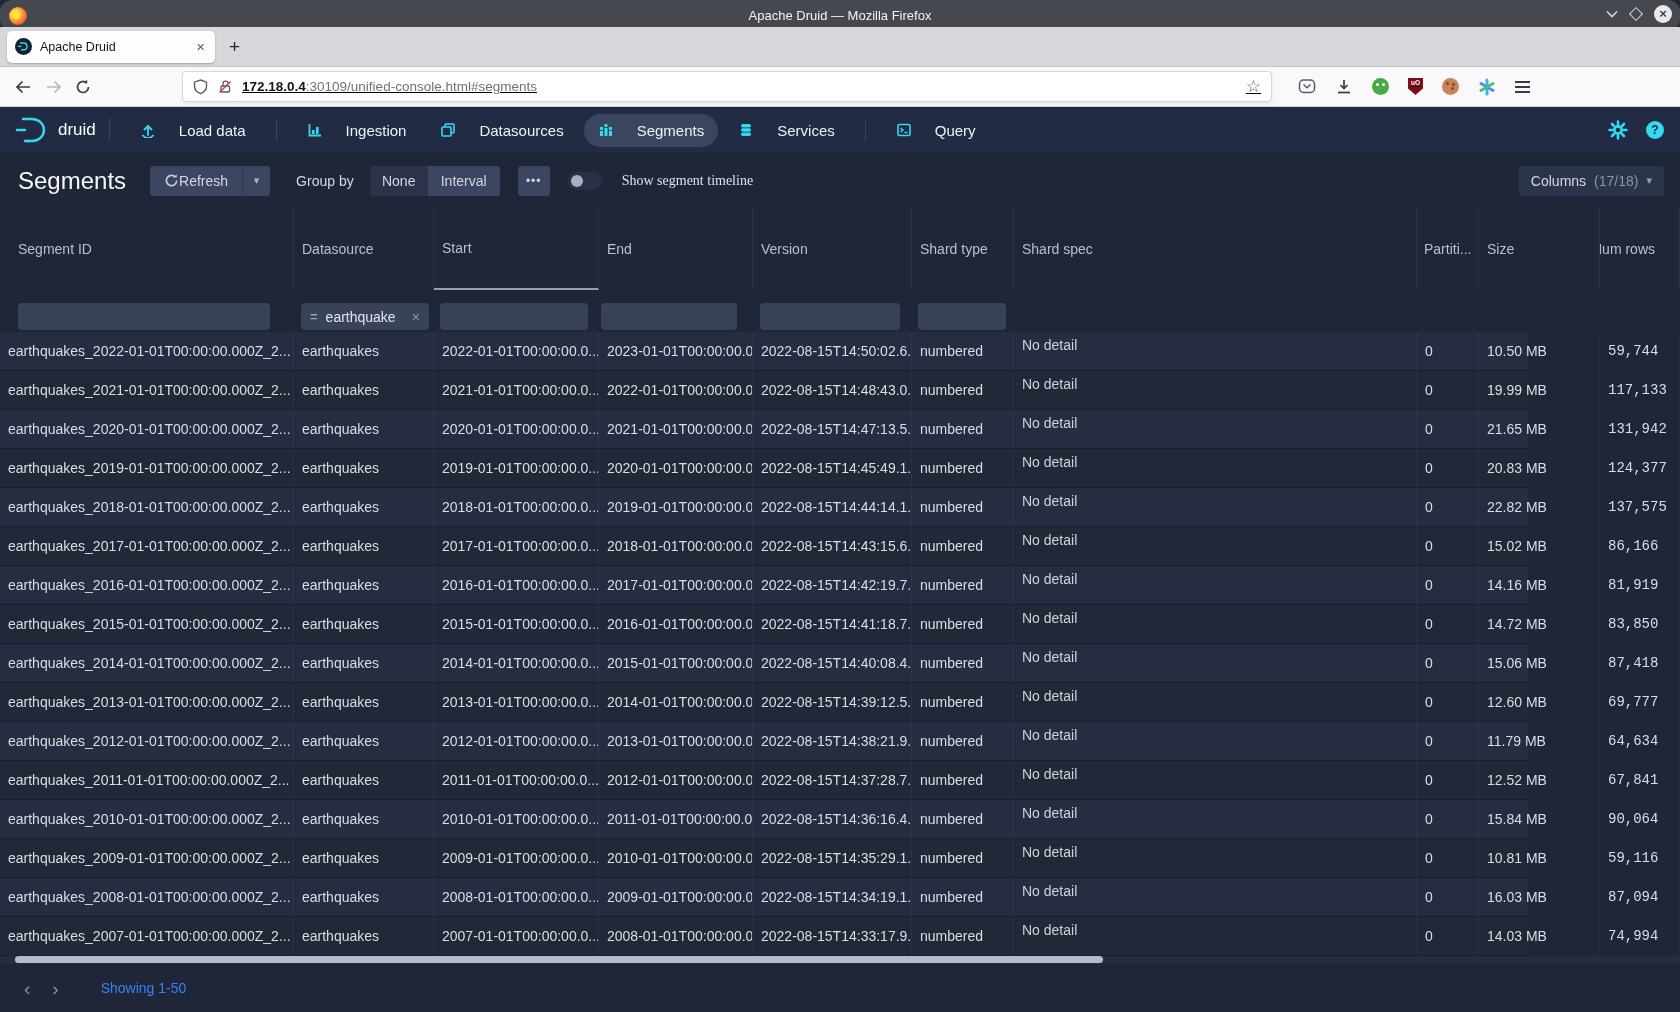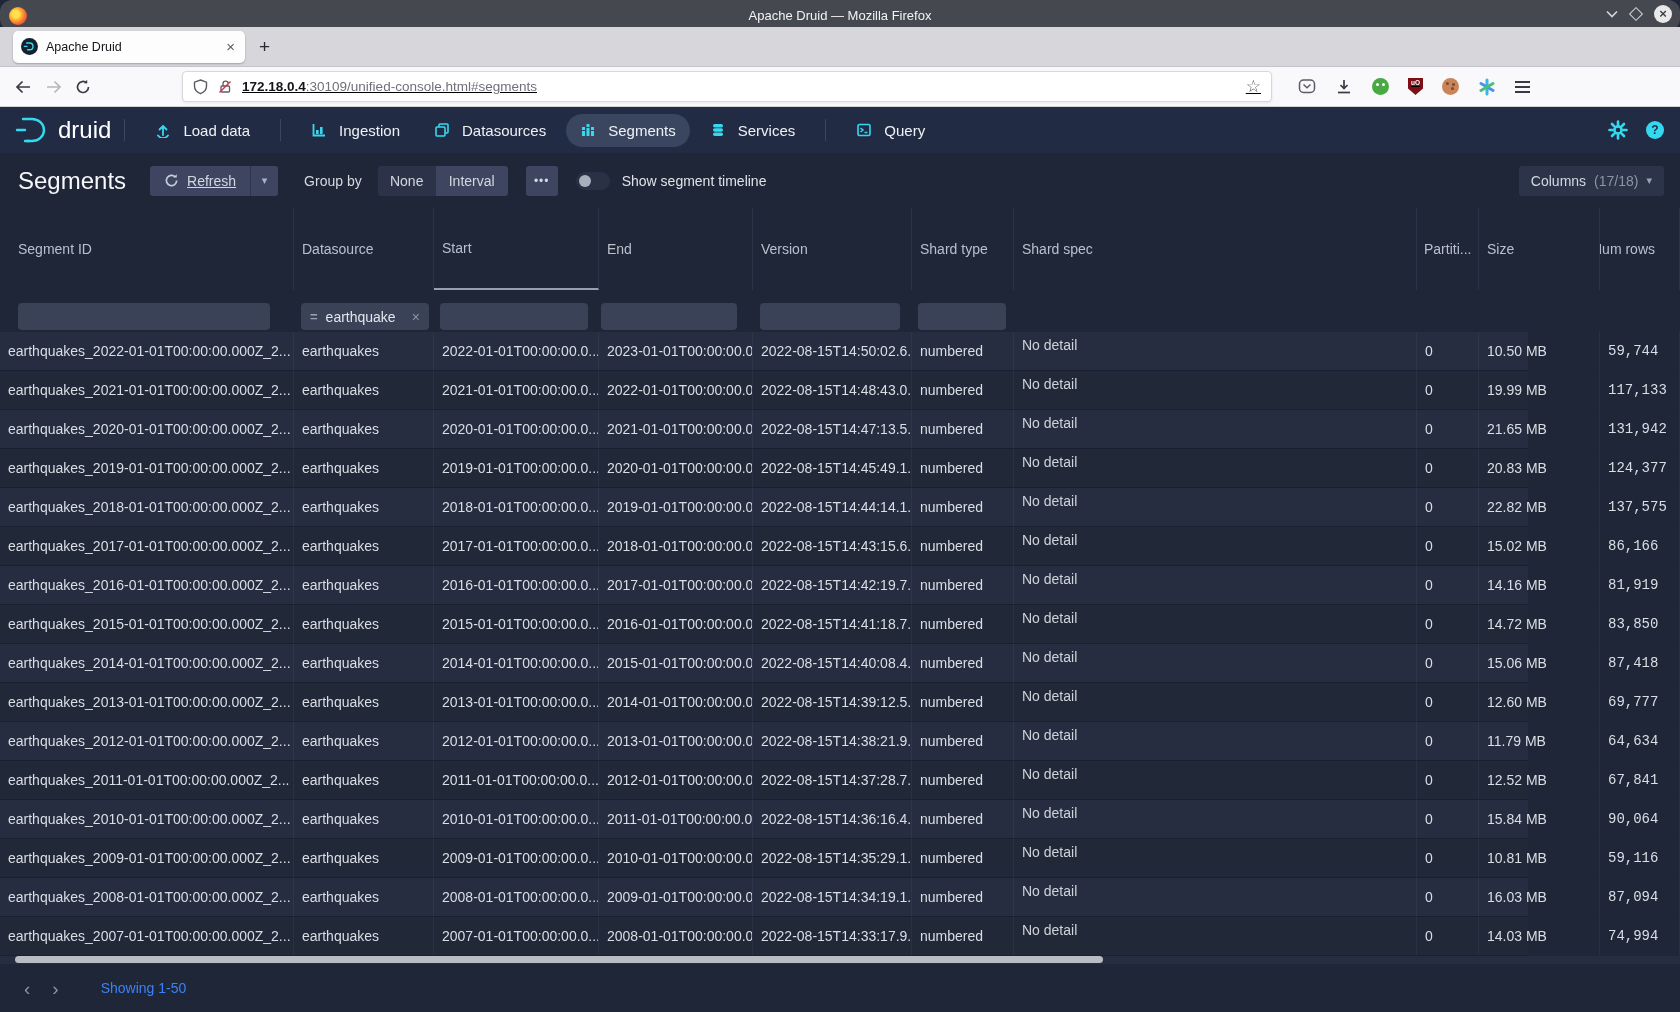--- a/index.html
+++ b/index.html
@@ -14,21 +14,21 @@
   .win-title { position:absolute; left:0; right:0; text-align:center; color:#f3f3f5; font-size:13px; }
   .win-controls { position:absolute; right:8px; top:0; height:27px; display:flex; align-items:center; gap:13px; }
   .wc-min svg { display:block; }
   .wc-max { width:10px; height:10px; border:1.5px solid #d6d7da; transform:rotate(45deg); }
   .wc-close { width:18px; height:18px; border-radius:50%; background:#e9e9ec; color:#3f4148;
     font-size:13px; line-height:17px; text-align:center; font-weight:bold; }
 
   
   .tabbar { position:absolute; top:27px; left:0; width:1680px; height:40px; background:#d6d6db;
     display:flex; align-items:center; border-bottom:1px solid #c4c4ca; }
-  .tab { display:flex; align-items:center; gap:8px; width:232px; height:32px; margin-left:13px;
+  .tab { display:flex; align-items:center; gap:8px; width:208px; height:32px; margin-left:7px;
     background:#fdfdfe; border-radius:5px; box-shadow:0 1px 2px rgba(0,0,0,.25); padding:0 8px; }
   .favicon { width:17px; height:17px; flex:none; }
   .tab-label { flex:1; font-size:12.5px; color:#15141a; white-space:nowrap; overflow:hidden; }
   .tab-close { color:#5b5b66; font-size:15px; padding:0 2px; }
   .newtab { margin-left:14px; color:#2b2a33; font-size:19px; }
 
   
   .toolbar { position:absolute; top:67px; left:0; width:1680px; height:40px; background:#f9f9fb;
     display:flex; align-items:center; border-bottom:1px solid #d0d0d5;text-decoration:underline; }
   .navbtn { width:30px; height:30px; display:flex; align-items:center; justify-content:center; flex:none; }
@@ -50,46 +50,46 @@
   .cookie { background:#c9845a; }
   .cookie i { position:absolute; width:3px; height:3px; background:#7a4a2b; border-radius:50%; }
   .cookie i.a { top:4px; left:4px; } .cookie i.b { top:9px; left:9px; } .cookie i.c { top:5px; left:10px; }
   .hamburger { display:flex; flex-direction:column; gap:3px; }
   .hamburger i { width:15px; height:2px; background:#3a3a42; }
 
   
   .dnav { position:absolute; top:107px; left:0; width:1680px; height:46px; background:#212c44;
     display:flex; align-items:center; box-shadow:0 1px 0 rgba(0,0,0,.35); }
   .brand { display:flex; align-items:center; gap:8px; margin-left:14px; }
-  .brand-name { color:#ffffff; font-size:24px; }
+  .brand-name { color:#ffffff; font-size:17px; }
   .nav-div { width:1px; height:22px; background:#3c465e; margin:0 13px; }
-  .nav-item { display:flex; align-items:center; gap:12px; color:#eef1f5; font-size:15px;
+  .nav-item { display:flex; align-items:center; gap:23px; color:#eef1f5; font-size:15px;
     padding:8px 14px; border-radius:17px; margin:0 3px; }
   .nav-item.active { background:#3a455f; }
   .dnav-right { margin-left:auto; display:flex; align-items:center; gap:18px; margin-right:16px; }
   .help-circle { width:18px; height:18px; border-radius:50%; background:#35d9ef; color:#1f2940;
     font-size:12px; font-weight:bold; text-align:center; line-height:18px; }
 
   
   .vheader { position:absolute; top:153px; left:0; width:1680px; height:55px; background:#1f2637;
     display:flex; align-items:center; padding:0 16px 0 18px; }
   .vtitle { font-size:24px; color:#f5f7fa; margin-right:24px; }
   .btn { height:30px; background:#3d4560; border-radius:3px; color:#d3d8e0; font-size:14px;
     display:flex; align-items:center; justify-content:center; }
   .refresh-group { display:flex; }
-  .refresh-main { padding:0 14px; gap:8px; border-radius:3px 0 0 3px;text-decoration:underline; }
+  .refresh-main { padding:0 14px; border-radius:3px 0 0 3px; }
   .refresh-caret { width:28px; border-radius:0 3px 3px 0; border-left:1px solid #2e3549; color:#aab1c0; font-size:11px; }
   .groupby-label { margin-left:26px; margin-right:16px; color:#d4d9e0; font-size:14px; }
   .seg-group { display:flex; }
   .seg-btn-none { width:58px; border-radius:3px 0 0 3px; background:#2c3349; }
   .seg-btn-interval { width:72px; border-radius:0 3px 3px 0; }
   .more-btn { width:32px; margin-left:18px; letter-spacing:1px; font-size:12px; }
   .toggle { width:34px; height:18px; background:#2a3147; border-radius:9px; margin-left:18px; position:relative; }
   .toggle-knob { position:absolute; left:3px; top:3px; width:12px; height:12px; border-radius:50%; background:#a9b0bd; }
-  .timeline-label { margin-left:12px; color:#dfe3e8; font-size:14px; }
+  .timeline-label { margin-left:20px; color:#dfe3e8; font-size:14px;font-family:Liberation Serif, serif; }
   .columns-btn { margin-left:auto; padding:0 12px; gap:8px; background:#2c3449; }
   .columns-count { color:#8d95a5; }
   .columns-caret { color:#9aa2b2; font-size:11px; }
 
   
   .thead { position:absolute; top:208px; left:0; width:1680px; height:82px; display:flex; }
   .th { display:flex; align-items:center; color:#b9c0cb; font-size:14px; white-space:nowrap; overflow:hidden;
     padding-left:8px; border-right:1px solid rgba(125,140,175,.13); }
   .th.sorted { border-bottom:2px solid #97a0b0; }
   .th.num { justify-content:flex-end; padding-right:24px; }

